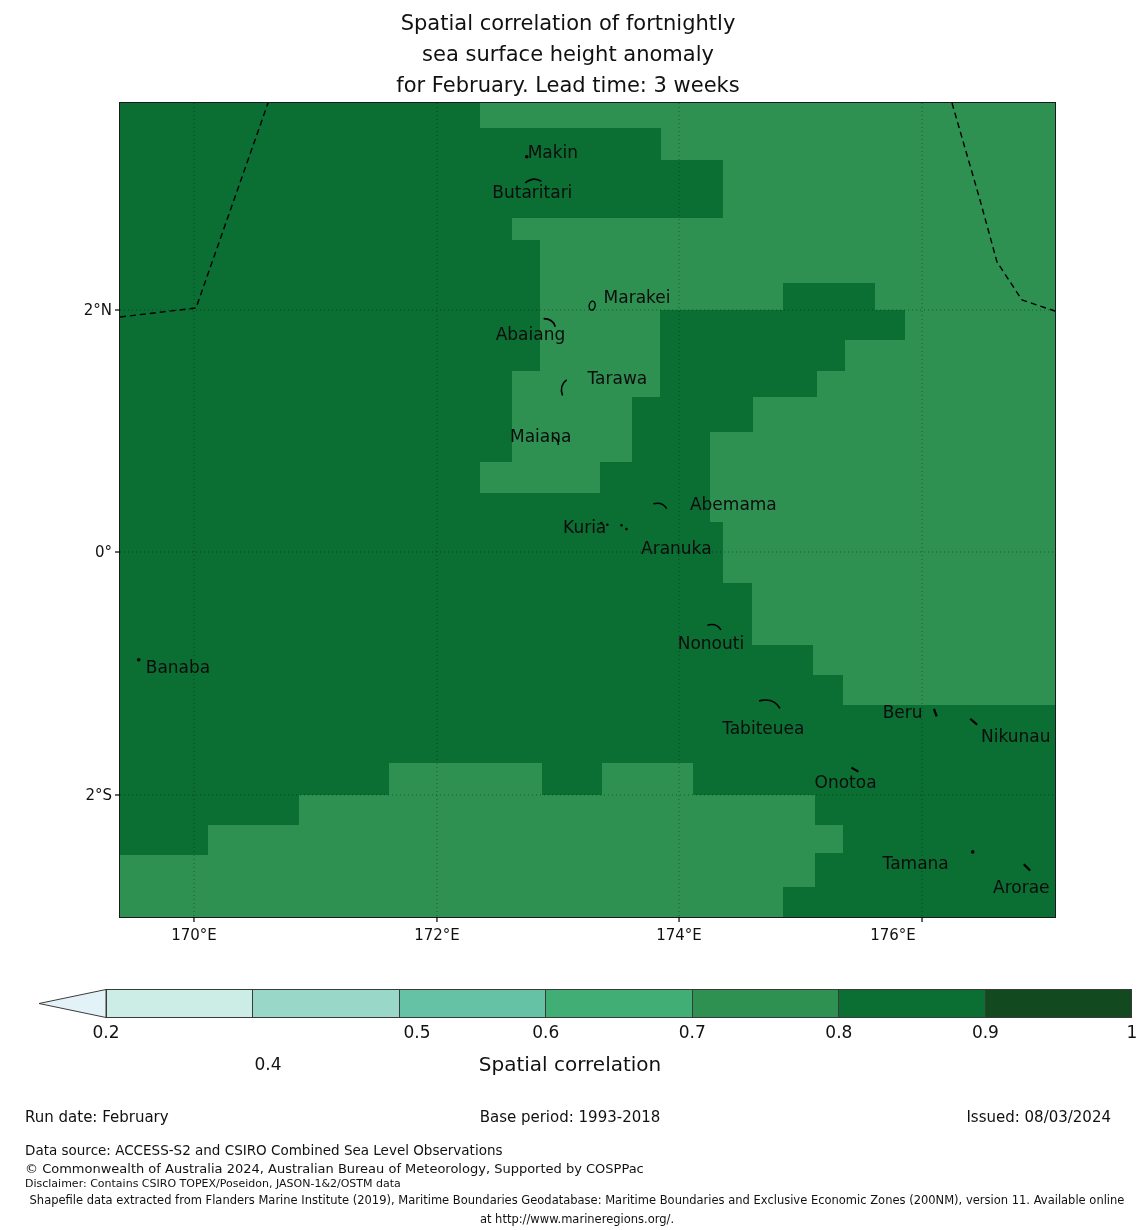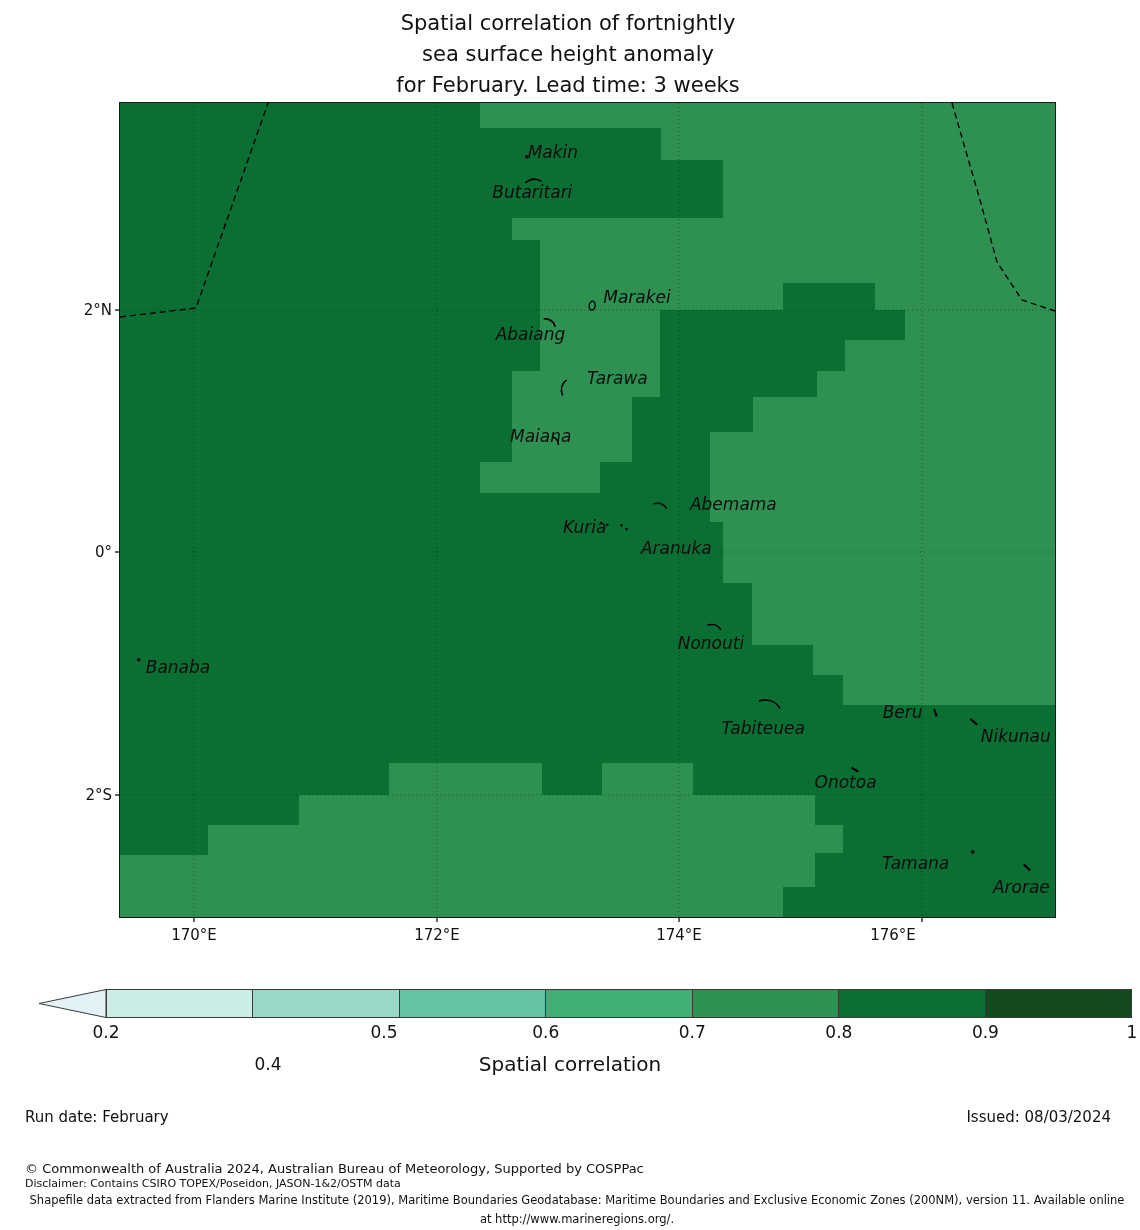--- a/index.html
+++ b/index.html
@@ -29,21 +29,21 @@
 </head>
 <body>
 
 <div class="figure">
   <div class="title">
     <div>Spatial correlation of fortnightly</div>
     <div>sea surface height anomaly</div>
     <div>for February. Lead time: 3 weeks</div>
   </div>
 
-  <div class="map" id="map" style="background: rgb(46, 145, 82); font-style: italic;">
+  <div class="map" id="map" style="background: rgb(46, 145, 82);">
       <div class="region" style="left: 0%; top: 0%; width: 38.5%; height: 85.01%; background: rgb(11, 110, 51);"></div>
       <div class="region" style="left: 0%; top: 85.01%; width: 19.14%; height: 3.69%; background: rgb(11, 110, 51);"></div>
       <div class="region" style="left: 0%; top: 88.7%; width: 9.41%; height: 3.69%; background: rgb(11, 110, 51);"></div>
       <div class="region" style="left: 38.5%; top: 3.07%; width: 19.36%; height: 11.06%; background: rgb(11, 110, 51);"></div>
       <div class="region" style="left: 57.86%; top: 7%; width: 6.63%; height: 7.13%; background: rgb(11, 110, 51);"></div>
       <div class="region" style="left: 38.5%; top: 14.13%; width: 3.42%; height: 2.7%; background: rgb(11, 110, 51);"></div>
       <div class="region" style="left: 38.5%; top: 16.83%; width: 6.42%; height: 16.09%; background: rgb(11, 110, 51);"></div>
       <div class="region" style="left: 38.5%; top: 32.92%; width: 3.42%; height: 11.18%; background: rgb(11, 110, 51);"></div>
       <div class="region" style="left: 70.91%; top: 22.11%; width: 9.84%; height: 3.32%; background: rgb(11, 110, 51);"></div>
       <div class="region" style="left: 57.75%; top: 25.43%; width: 26.2%; height: 3.69%; background: rgb(11, 110, 51);"></div>
@@ -176,28 +176,30 @@
         <div class="cb-seg" style="background: rgb(153, 216, 201);"></div>
         <div class="cb-seg" style="background: rgb(102, 194, 164);"></div>
         <div class="cb-seg" style="background: rgb(65, 174, 118);"></div>
         <div class="cb-seg" style="background: rgb(46, 145, 82);"></div>
         <div class="cb-seg" style="background: rgb(11, 110, 51);"></div>
         <div class="cb-seg" style="background: rgb(18, 73, 31);"></div>
       </div>
     <div id="cb-ticks">
         <div class="cb-tick" style="left: 38px;">0.2</div>
         <div class="cb-tick" style="left: 200px; margin-top: 32px;">0.4</div>
-        <div class="cb-tick" style="left: 316px;">0.5</div>
+        <div class="cb-tick" style="left: 349px;">0.5</div>
         <div class="cb-tick" style="left: 477.714px;">0.6</div>
         <div class="cb-tick" style="left: 624.286px;">0.7</div>
         <div class="cb-tick" style="left: 770.857px;">0.8</div>
         <div class="cb-tick" style="left: 917.429px;">0.9</div>
         <div class="cb-tick" style="left: 1064px;">1</div>
       </div>
   </div>
   <div class="cb-title">Spatial correlation</div>
 
   <div class="footer-line" style="left:25px;top:1108px;font-size:15px;">Run date: February</div>
+  <div class="footer-line" style="left:0;top:1108px;width:1140px;text-align:center;font-size:15px;">Base period: 1993-2018</div>
   <div class="footer-line" style="right:25px;top:1108px;font-size:15px;">Issued: 08/03/2024</div>
+  <div class="footer-line" style="left:25px;top:1142px;font-size:13.5px;">Data source: ACCESS-S2 and CSIRO Combined Sea Level Observations</div>
   <div class="footer-line" style="left:25px;top:1161px;font-size:13px;">© Commonwealth of Australia 2024, Australian Bureau of Meteorology, Supported by COSPPac</div>
   <div class="footer-line" style="left:25px;top:1177px;font-size:11px;">Disclaimer: Contains CSIRO TOPEX/Poseidon, JASON-1&amp;2/OSTM data</div>
   <div class="footer-line shapefile" style="left:25px;top:1191px;width:1104px;font-size:11.5px;">Shapefile data extracted from Flanders Marine Institute (2019), Maritime Boundaries Geodatabase: Maritime Boundaries and Exclusive Economic Zones (200NM), version 11. Available online at http://www.marineregions.org/.</div>
 </div>
 
 </body></html>

